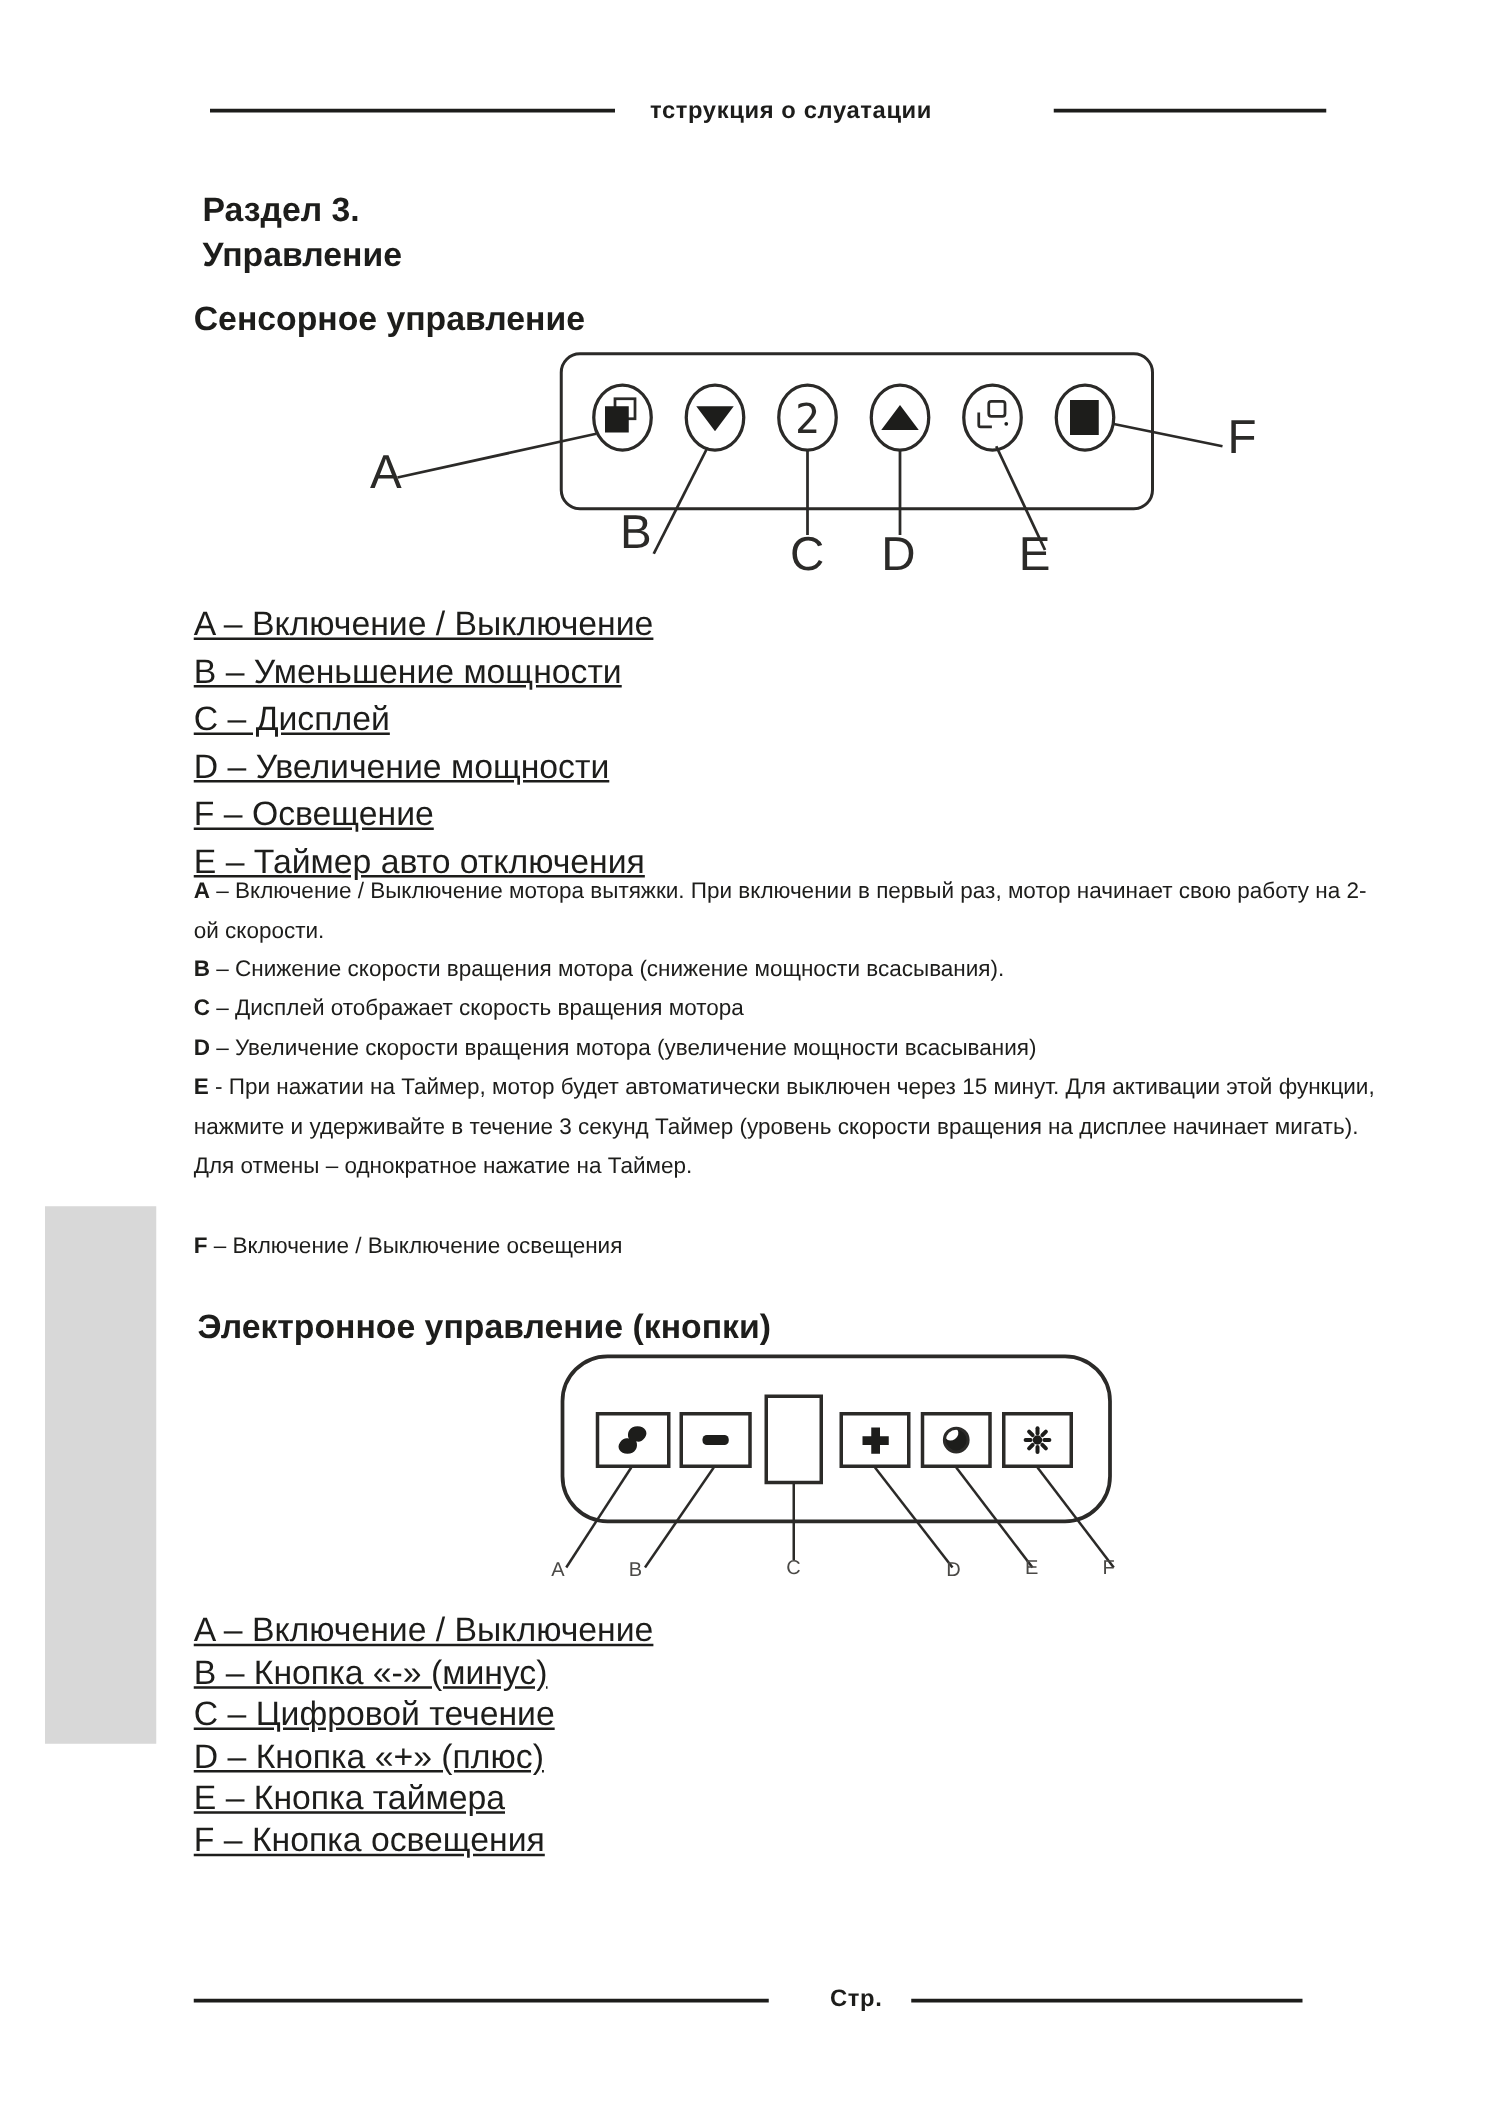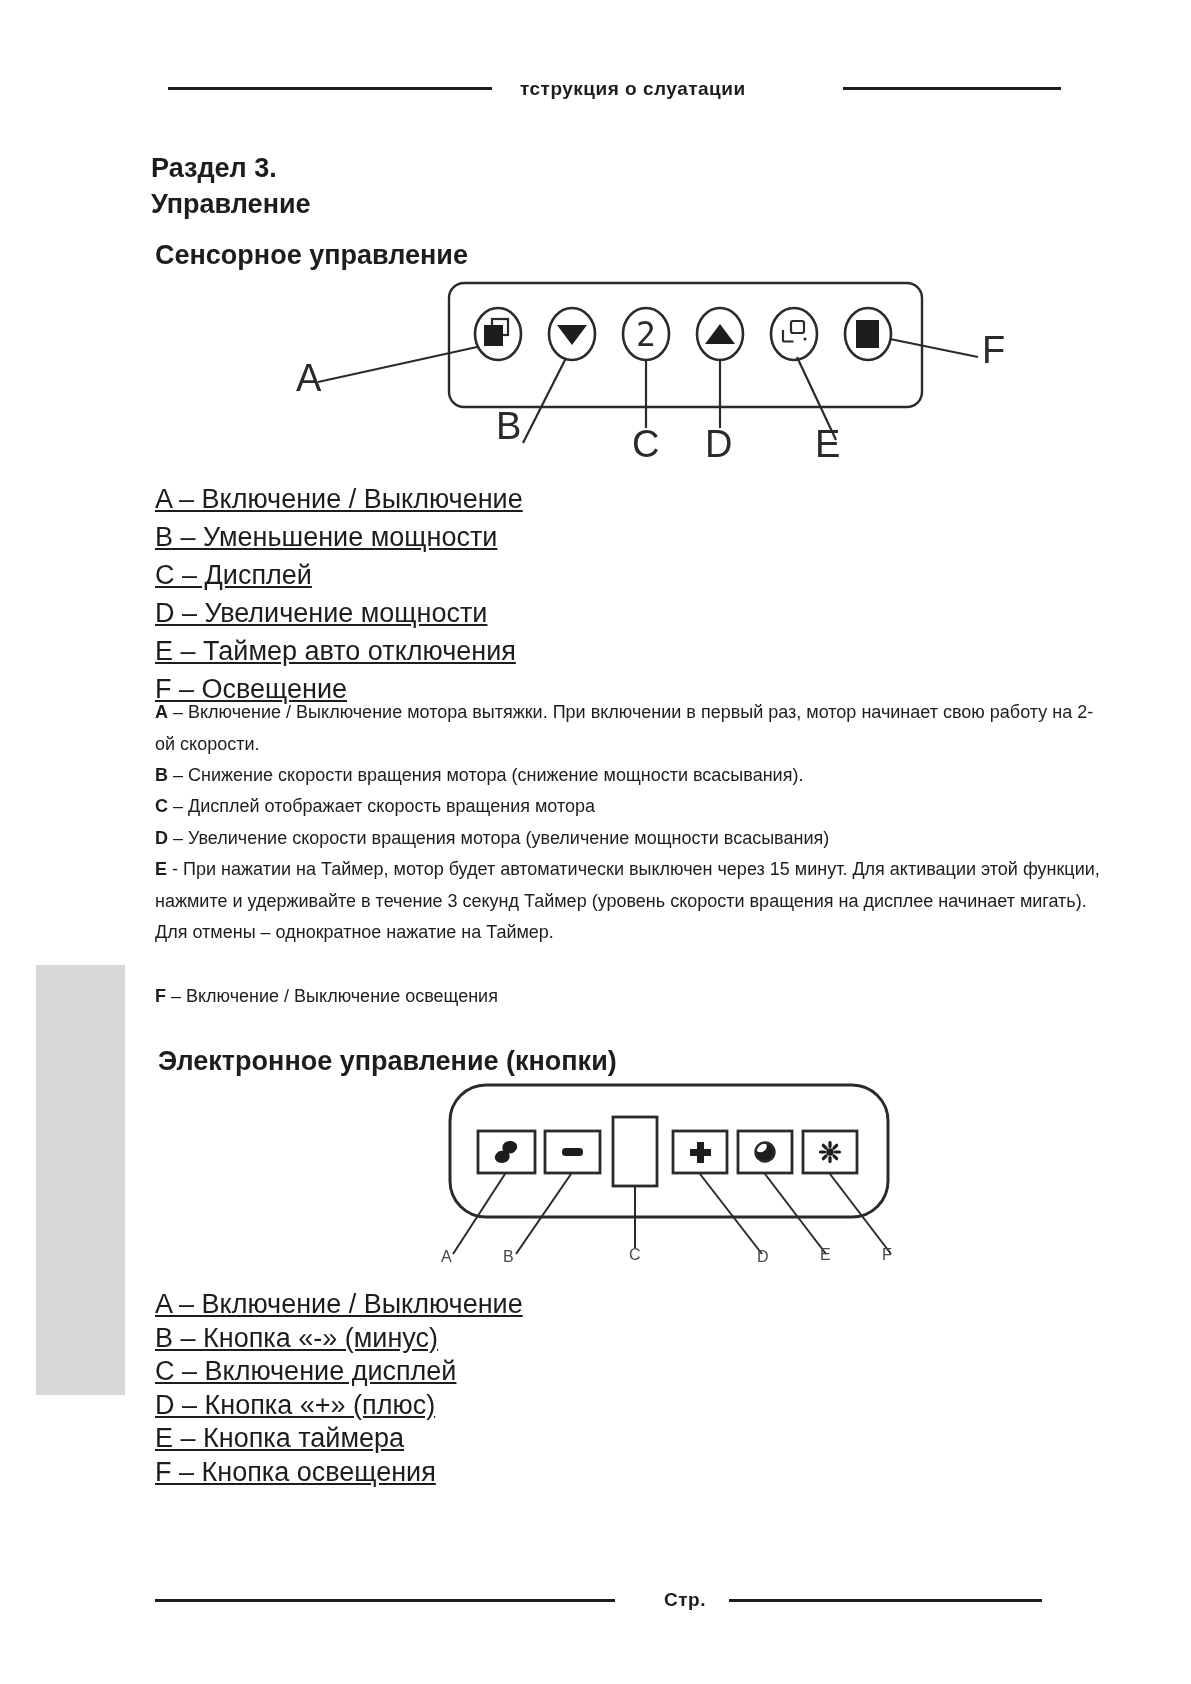--- a/index.html
+++ b/index.html
@@ -36,21 +36,21 @@
 <body>
 
 <div class="page">
 
   <div class="rule" style="left:168px;top:87px;width:324px;"></div>
   <div class="hdr-title" style="left:520px;top:78px;">тструкция о слуатации</div>
   <div class="rule" style="left:843px;top:87px;width:218px;"></div>
 
   <div class="graybar"></div>
 
-  <div class="h1" style="left:151px;top:150px;">
+  <div class="h1" style="left:162px;top:150px;">
     <div>Раздел 3.</div>
     <div>Управление</div>
   </div>
 
   <div class="h2" style="left:155px;top:240px;">Сенсорное управление</div>
 
   <svg style="left:290px;top:276px;" width="730" height="200" viewBox="290 276 730 200">
     <rect x="449" y="283" width="473" height="124" rx="15" class="stroke" stroke-width="2.4"></rect>
 
     <g class="stroke" stroke-width="2.2">
@@ -102,22 +102,22 @@
   <span class="dlabel" style="left:632px;top:424px;">C</span>
   <span class="dlabel" style="left:705px;top:424px;">D</span>
   <span class="dlabel" style="left:815px;top:424px;">E</span>
   <span class="dlabel" style="left:982px;top:330px;">F</span>
 
   <div class="legend" style="top:480px;">
     <div>A – Включение / Выключение</div>
     <div>B – Уменьшение мощности</div>
     <div>C – Дисплей</div>
     <div>D – Увеличение мощности</div>
+    <div>F – Освещение</div>
     <div>E – Таймер авто отключения</div>
-    <div>F – Освещение</div>
   </div>
 
   <p class="detail" style="top:697px;"><b>A</b> <span>– Включение / Выключение мотора вытяжки. При включении в первый раз, мотор начинает свою работу на 2-ой скорости.</span></p>
   <p class="detail" style="top:760px;"><b>B</b> <span>– Снижение скорости вращения мотора (снижение мощности всасывания).</span></p>
   <p class="detail" style="top:791px;"><b>C</b> <span>– Дисплей отображает скорость вращения мотора</span></p>
   <p class="detail" style="top:823px;"><b>D</b> <span>– Увеличение скорости вращения мотора (увеличение мощности всасывания)</span></p>
   <p class="detail" style="top:854px;"><b>E</b> <span>- При нажатии на Таймер, мотор будет автоматически выключен через 15 минут. Для активации этой функции, нажмите и удерживайте в течение 3 секунд Таймер (уровень скорости вращения на дисплее начинает мигать). Для отмены – однократное нажатие на Таймер.</span></p>
   <p class="detail" style="top:981px;"><b>F</b> <span>– Включение / Выключение освещения</span></p>
 
   <div class="h2" style="left:158px;top:1046px;">Электронное управление (кнопки)</div>
@@ -179,21 +179,21 @@
   <span class="dlabel-sm" style="left:441px;top:1248px;">A</span>
   <span class="dlabel-sm" style="left:503px;top:1248px;">B</span>
   <span class="dlabel-sm" style="left:629px;top:1246px;">C</span>
   <span class="dlabel-sm" style="left:757px;top:1248px;">D</span>
   <span class="dlabel-sm" style="left:820px;top:1246px;">E</span>
   <span class="dlabel-sm" style="left:882px;top:1246px;">F</span>
 
   <div class="legend l2" style="top:1288px;">
     <div>A – Включение / Выключение</div>
     <div>B – Кнопка «-» (минус)</div>
-    <div>C – Включение дисплей</div>
+    <div>C – Цифровой течение</div>
     <div>D – Кнопка «+» (плюс)</div>
     <div>E – Кнопка таймера</div>
     <div>F – Кнопка освещения</div>
   </div>
 
   <div class="rule" style="left:155px;top:1599px;width:460px;"></div>
   <div class="hdr-title" style="left:664px;top:1589px;">Стр.</div>
   <div class="rule" style="left:729px;top:1599px;width:313px;"></div>
 
 </div>

